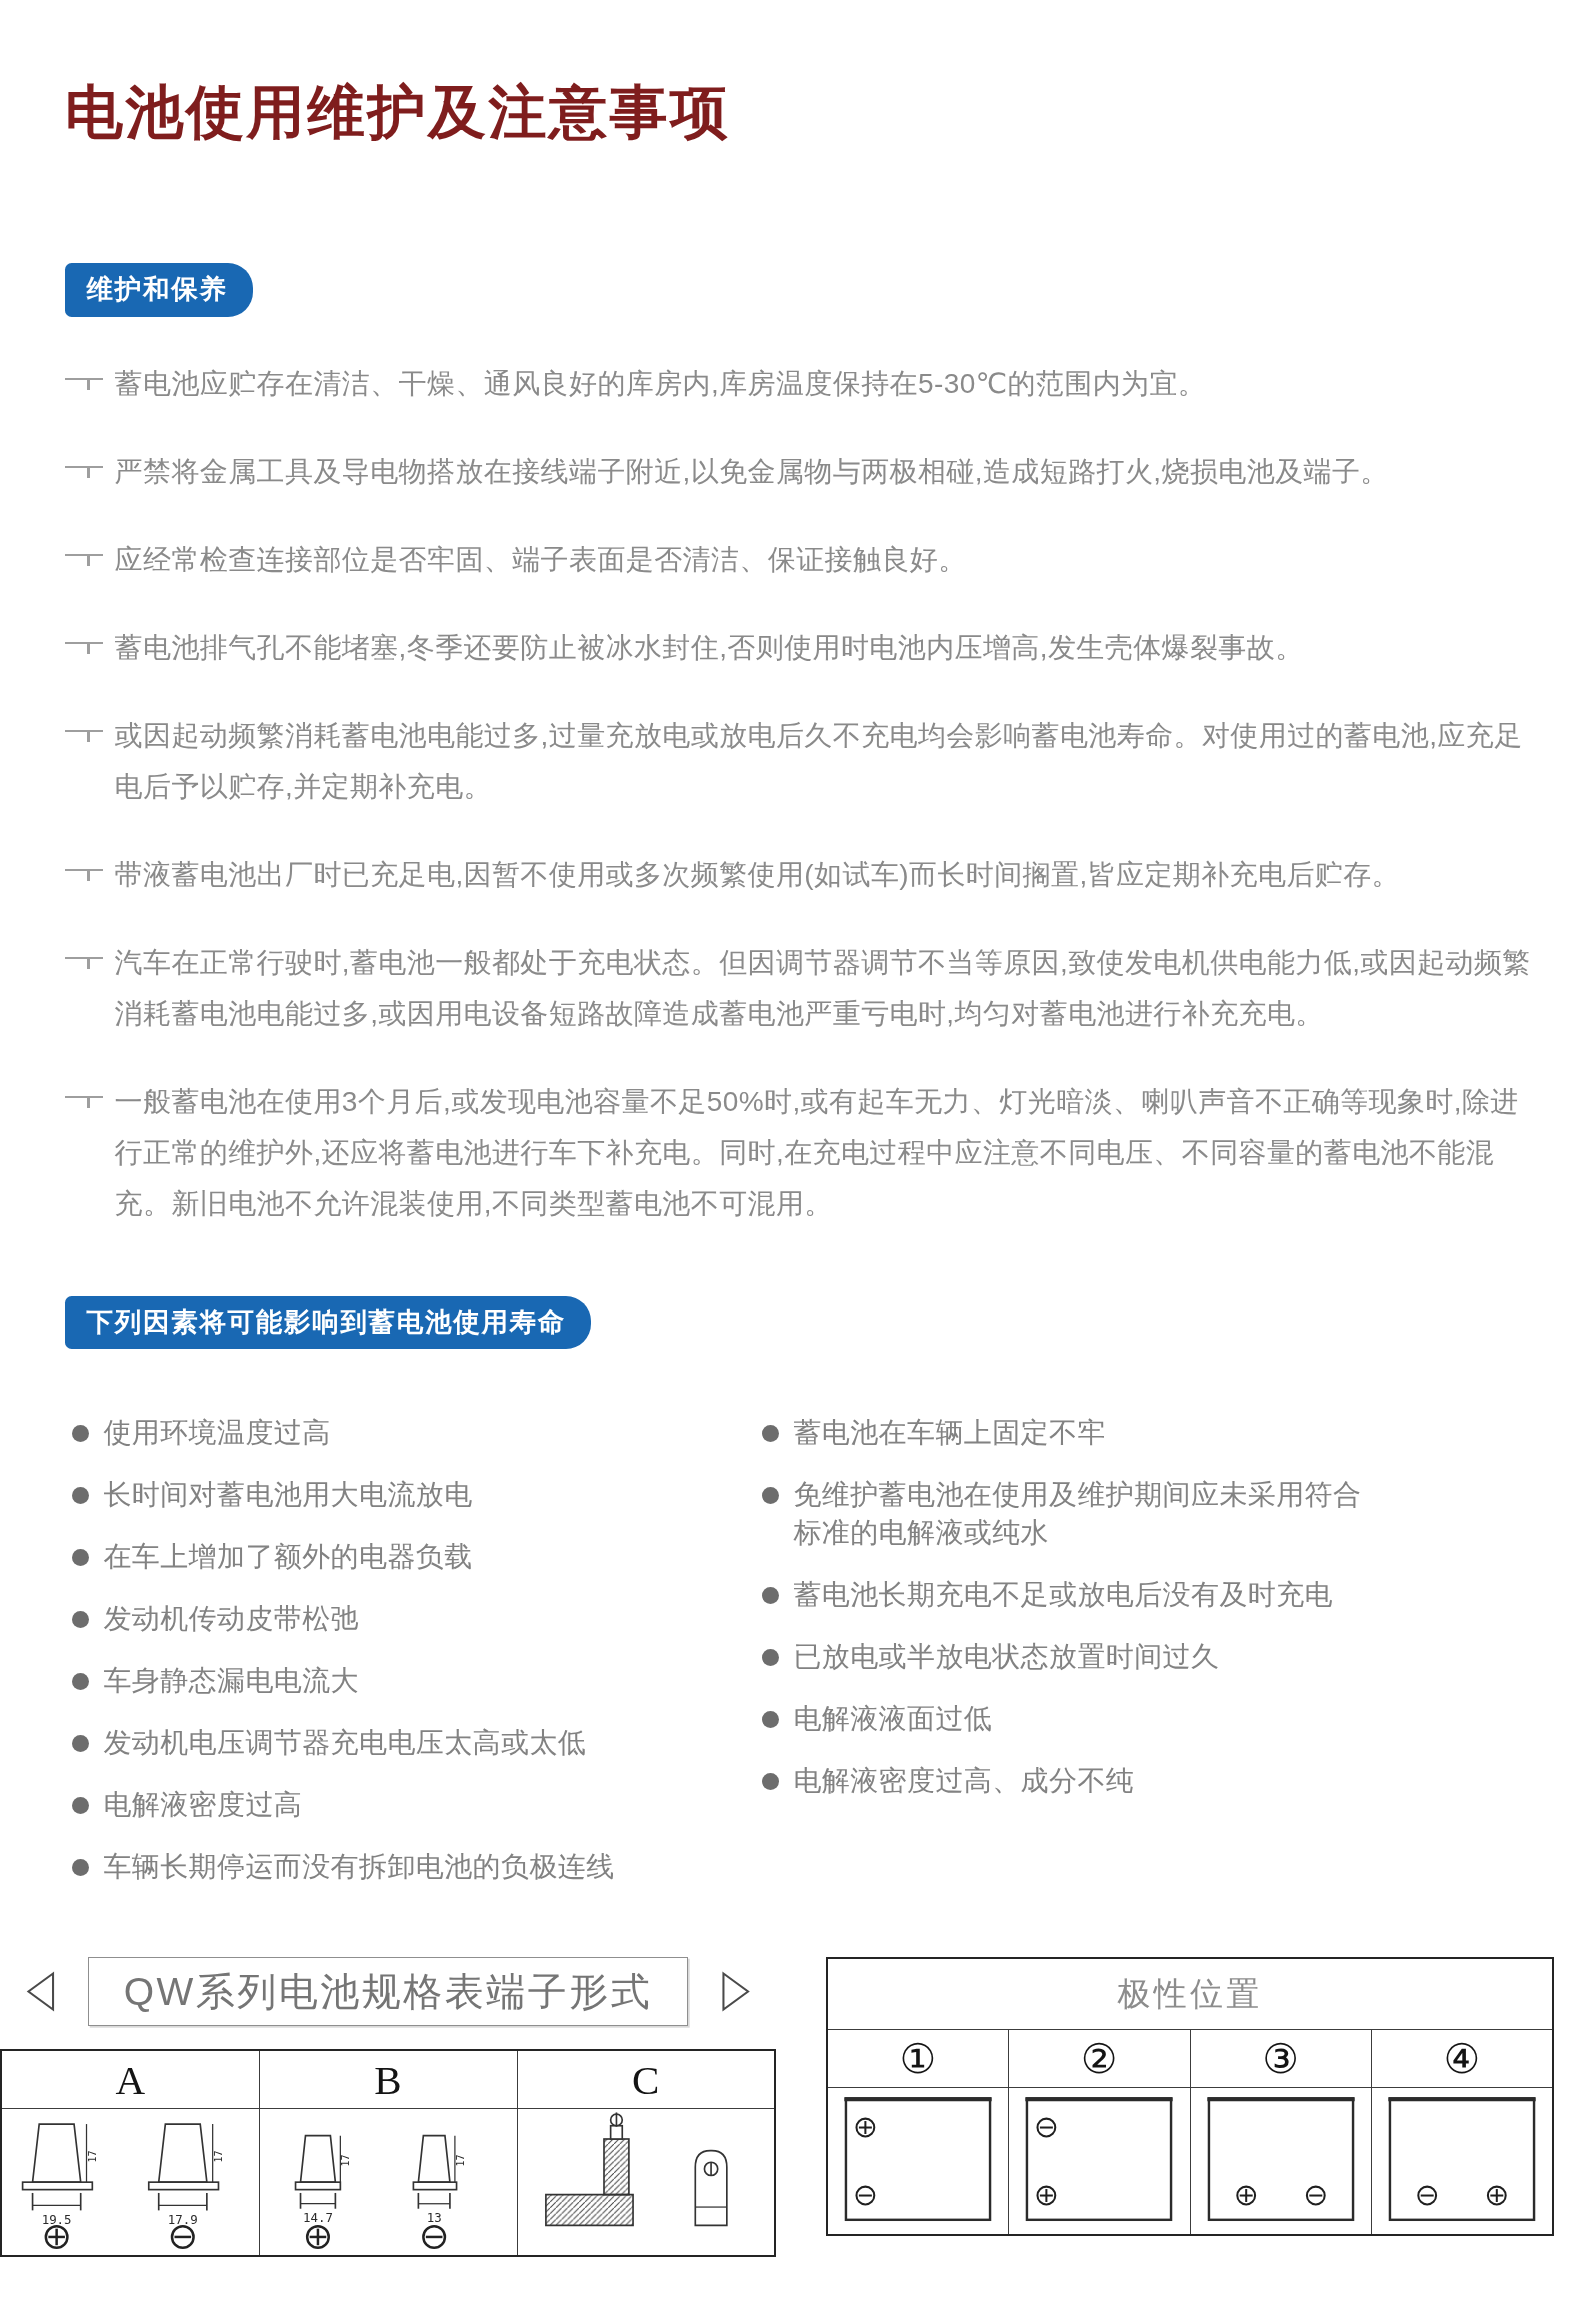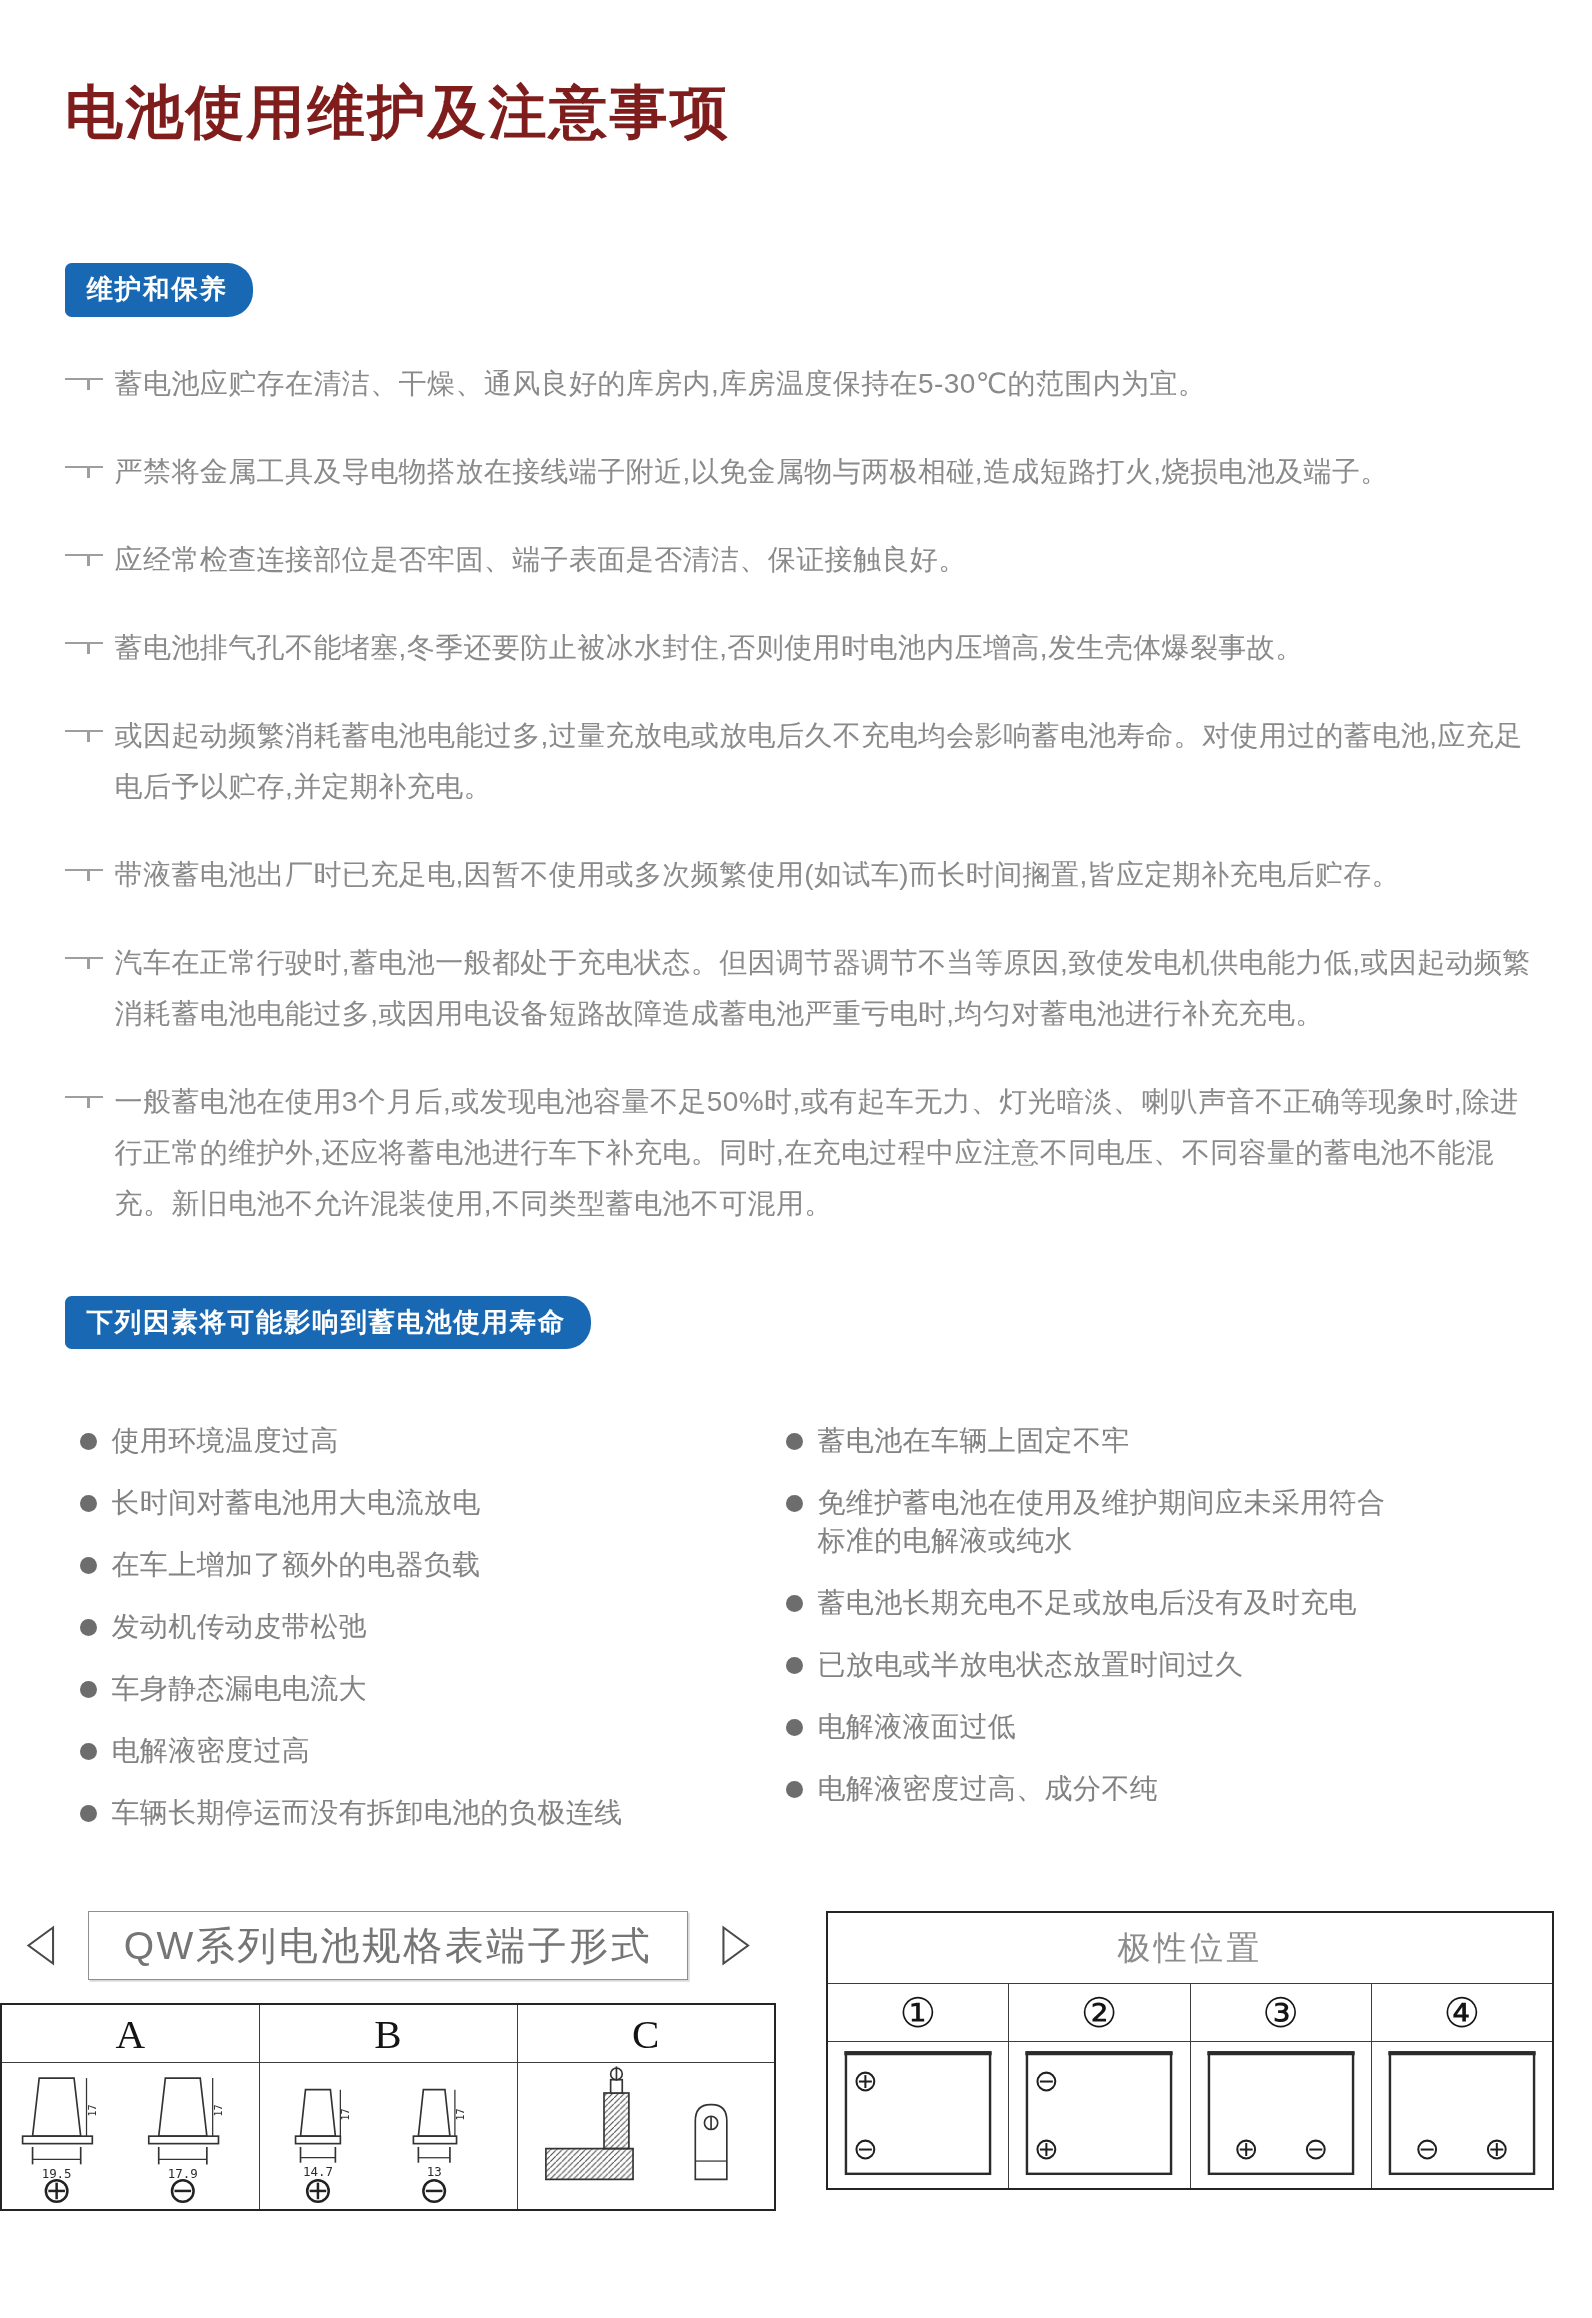--- a/index.html
+++ b/index.html
@@ -22,21 +22,21 @@
   .badge2{margin:30px 0 0 65px;}
   
   .mlist{margin:41px 50px 0 65px;}
   .m-item{display:flex;gap:11.6px;margin-bottom:37px;}
   .m-marker{position:relative;flex:0 0 38px;width:38px;height:15px;margin-top:20px;}
   .m-marker::before{content:'';position:absolute;left:0;top:0;width:100%;height:0;border-top:2.5px solid #9e9e9e;}
   .m-marker::after{content:'';position:absolute;left:22.4px;top:1.7px;width:2.5px;height:10.8px;background:#9e9e9e;}
   .m-text{font-size:28px;line-height:51px;color:#8a8a8a;letter-spacing:0.4px;}
   
   .factors{display:flex;margin:61px 50px 0 68px;}
-  .f-col{list-style:none;margin:12px;padding:0;}
+  .f-col{list-style:none;margin:4px;padding:0;}
   .f-col.left{flex:0 0 682px;}
   .f-col.right{width:614px;}
   .f-item{display:flex;gap:14px;margin-bottom:24px;}
   .f-dot{flex:0 0 17.4px;width:17.4px;height:17.4px;border-radius:50%;background:#6d6d6d;margin-top:10.8px;}
   .f-text{font-size:28px;line-height:38px;color:#828282;letter-spacing:0.4px;}
   
   .bottom{display:flex;margin-top:43px;}
   .b-col-left{width:776px;flex:0 0 776px;}
   .b-col-right{width:728px;flex:0 0 728px;margin-left:50px;}
   .nav{display:flex;align-items:center;justify-content:center;gap:31.5px;margin-bottom:23px;}
@@ -119,20 +119,24 @@
         <span class="f-dot"></span>
         <span class="f-text">在车上增加了额外的电器负载</span>
         </li>
       <li class="f-item">
         <span class="f-dot"></span>
         <span class="f-text">发动机传动皮带松弛</span>
         </li>
       <li class="f-item">
         <span class="f-dot"></span>
         <span class="f-text">车身静态漏电电流大</span>
+        </li>
+      <li class="f-item">
+        <span class="f-dot"></span>
+        <span class="f-text">发动机电压调节器充电电压太高或太低</span>
         </li>
       <li class="f-item">
         <span class="f-dot"></span>
         <span class="f-text">电解液密度过高</span>
         </li>
       <li class="f-item">
         <span class="f-dot"></span>
         <span class="f-text">车辆长期停运而没有拆卸电池的负极连线</span>
         </li>
     </ul>

